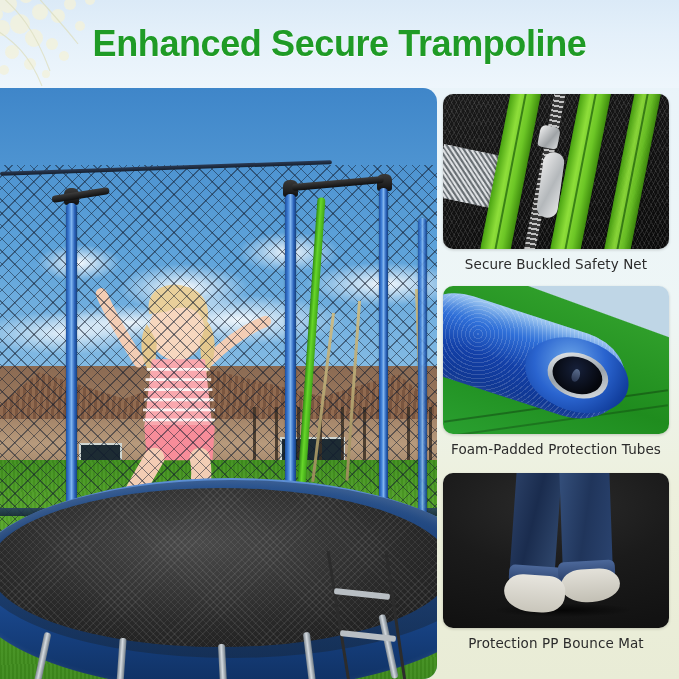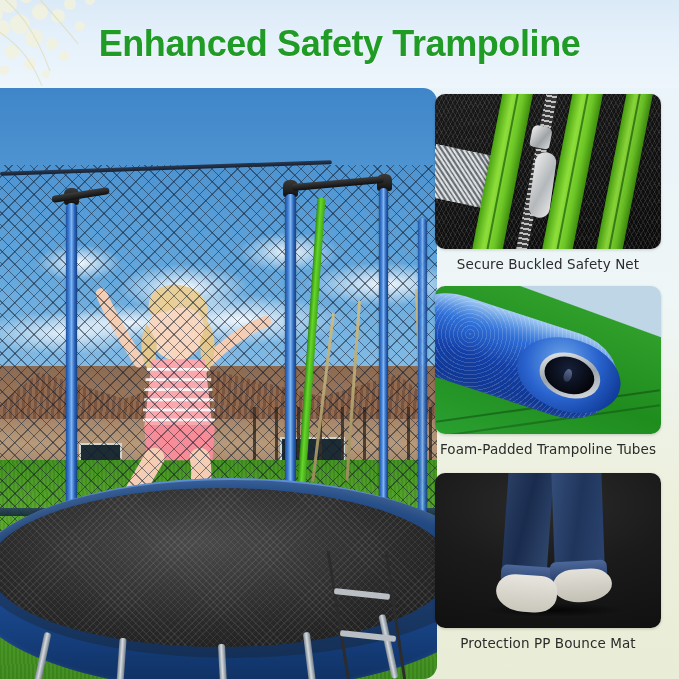--- a/index.html
+++ b/index.html
@@ -82,21 +82,21 @@
       repeating-linear-gradient(45deg,rgba(255,255,255,.07) 0 1px,rgba(0,0,0,0) 1px 5px),
       repeating-linear-gradient(-45deg,rgba(255,255,255,.07) 0 1px,rgba(0,0,0,0) 1px 5px),
       radial-gradient(80% 90% at 45% 35%,#4a4a4a 0%,#2a2a2a 55%,#171717 100%);}
   .padinner{position:absolute;left:-5%;top:66.4%;width:116%;height:30%;border-radius:50%;
     background:linear-gradient(180deg,#203a60,#16283f);opacity:.55;}
   .leg{position:absolute;width:7px;background:linear-gradient(90deg,#7d8790,#d4dadf 45%,#717c86);border-radius:3px;}
   .ladder{position:absolute;right:2%;bottom:-2%;width:120px;height:140px;}
   .rope{position:absolute;width:3px;background:linear-gradient(180deg,#cdbd86,#9c8c5c);transform-origin:top center;opacity:.95;}
 
   
-  .panels{position:absolute;right:12px;top:88px;width:240px;height:591px;}
+  .panels{position:absolute;right:4px;top:88px;width:240px;height:591px;}
   .card{position:absolute;left:8px;width:226px;}
   .thumb{width:226px;border-radius:10px;overflow:hidden;position:relative;
     box-shadow:0 1px 3px rgba(0,0,0,.18);}
   .cap{margin-top:7px;text-align:center;font-size:13.5px;color:#2b2b2b;
     font-family:"DejaVu Sans", sans-serif;letter-spacing:.1px;}
 
   
   .z-bg{position:absolute;inset:0;background:
       repeating-linear-gradient(62deg,rgba(255,255,255,.09) 0 1px,rgba(0,0,0,0) 1px 4px),
       repeating-linear-gradient(-62deg,rgba(255,255,255,.09) 0 1px,rgba(0,0,0,0) 1px 4px),
@@ -182,21 +182,21 @@
         <circle cx="100" cy="14" r="5"></circle>
           <circle cx="14" cy="84" r="5"></circle>
           <circle cx="56" cy="88" r="4"></circle>
       </g>
       <g stroke="#ddddb9" stroke-width="1.2" fill="none" opacity="0.8">
         <path d="M5 5 C30 25, 45 45, 60 85"></path>
         <path d="M40 2 C55 20, 70 35, 88 58"></path>
         <path d="M0 40 C25 55, 40 70, 52 100"></path>
       </g>
     </svg>
-    <div class="title">Enhanced Safety Trampoline</div>
+    <div class="title">Enhanced Secure Trampoline</div>
   </div>
 
   <div class="hero">
     <div class="sky"></div>
     <div class="cloudband"></div>
     <div class="cloud2"></div>
 
     <div class="house"></div>
     <div class="roof"></div>
     <div class="window w1"></div>
@@ -301,21 +301,21 @@
         <div class="f-gl2"></div>
         <div class="f-tube">
           <div class="f-tubetex"></div>
           <div class="f-face">
             <div class="f-ring"></div>
             <div class="f-hole"></div>
             <div class="f-dot"></div>
           </div>
         </div>
       </div>
-      <div class="cap">Foam-Padded Trampoline Tubes</div>
+      <div class="cap">Foam-Padded Protection Tubes</div>
     </div>
 
     <div class="card" style="top:385px;">
       <div class="thumb" style="height:155px;">
         <div class="m-bg"></div>
         <div class="m-shadow"></div>
         <div class="m-jeanL"></div>
         <div class="m-jeanR"></div>
         <div class="m-cuffL"></div>
         <div class="m-cuffR"></div>

